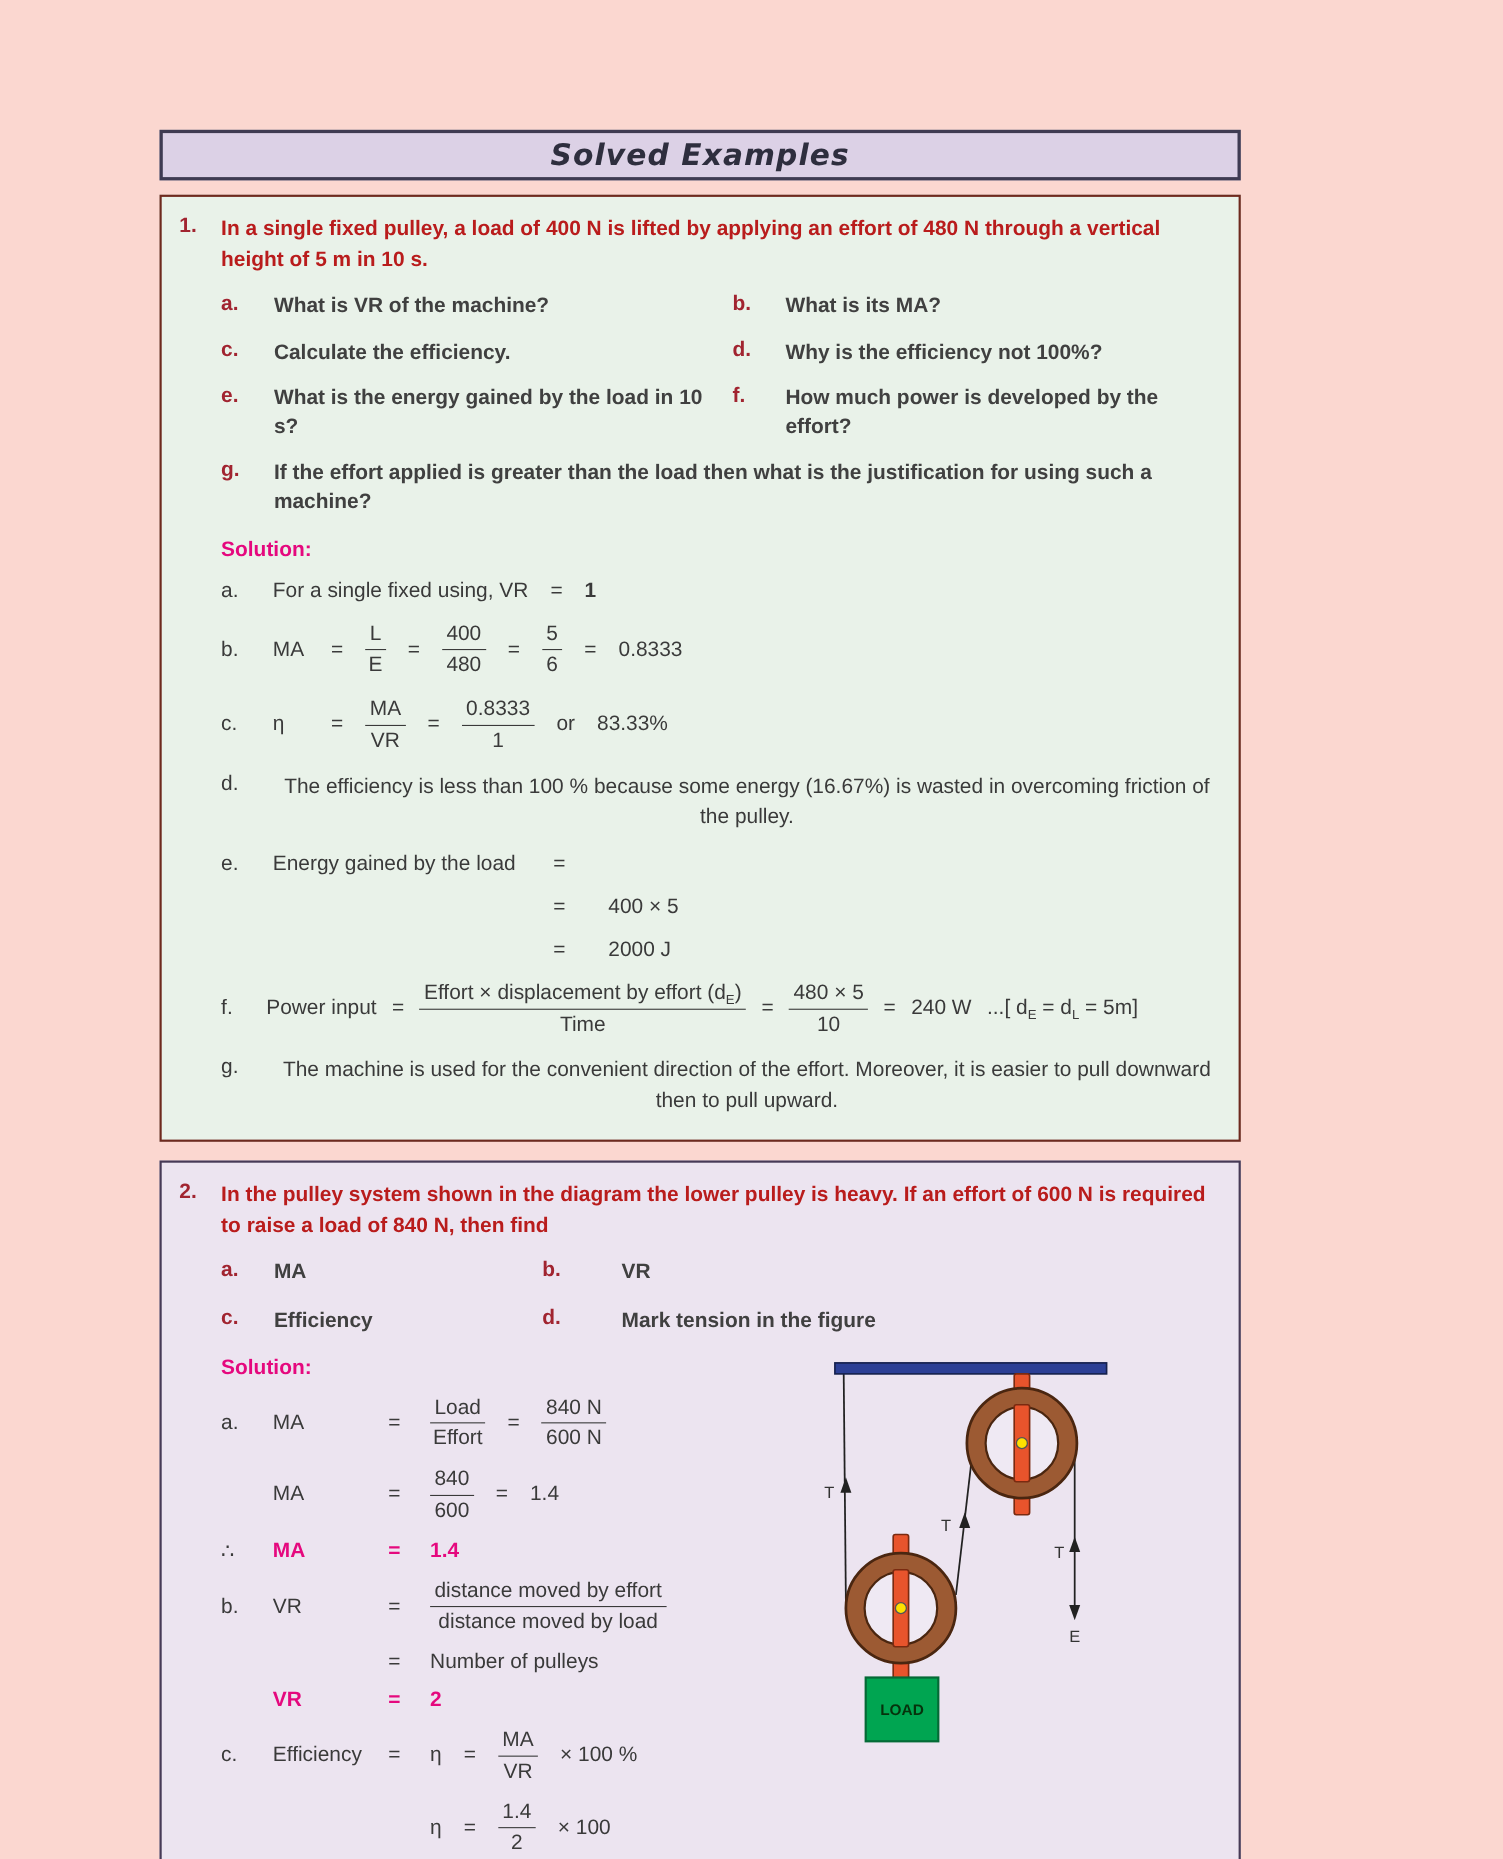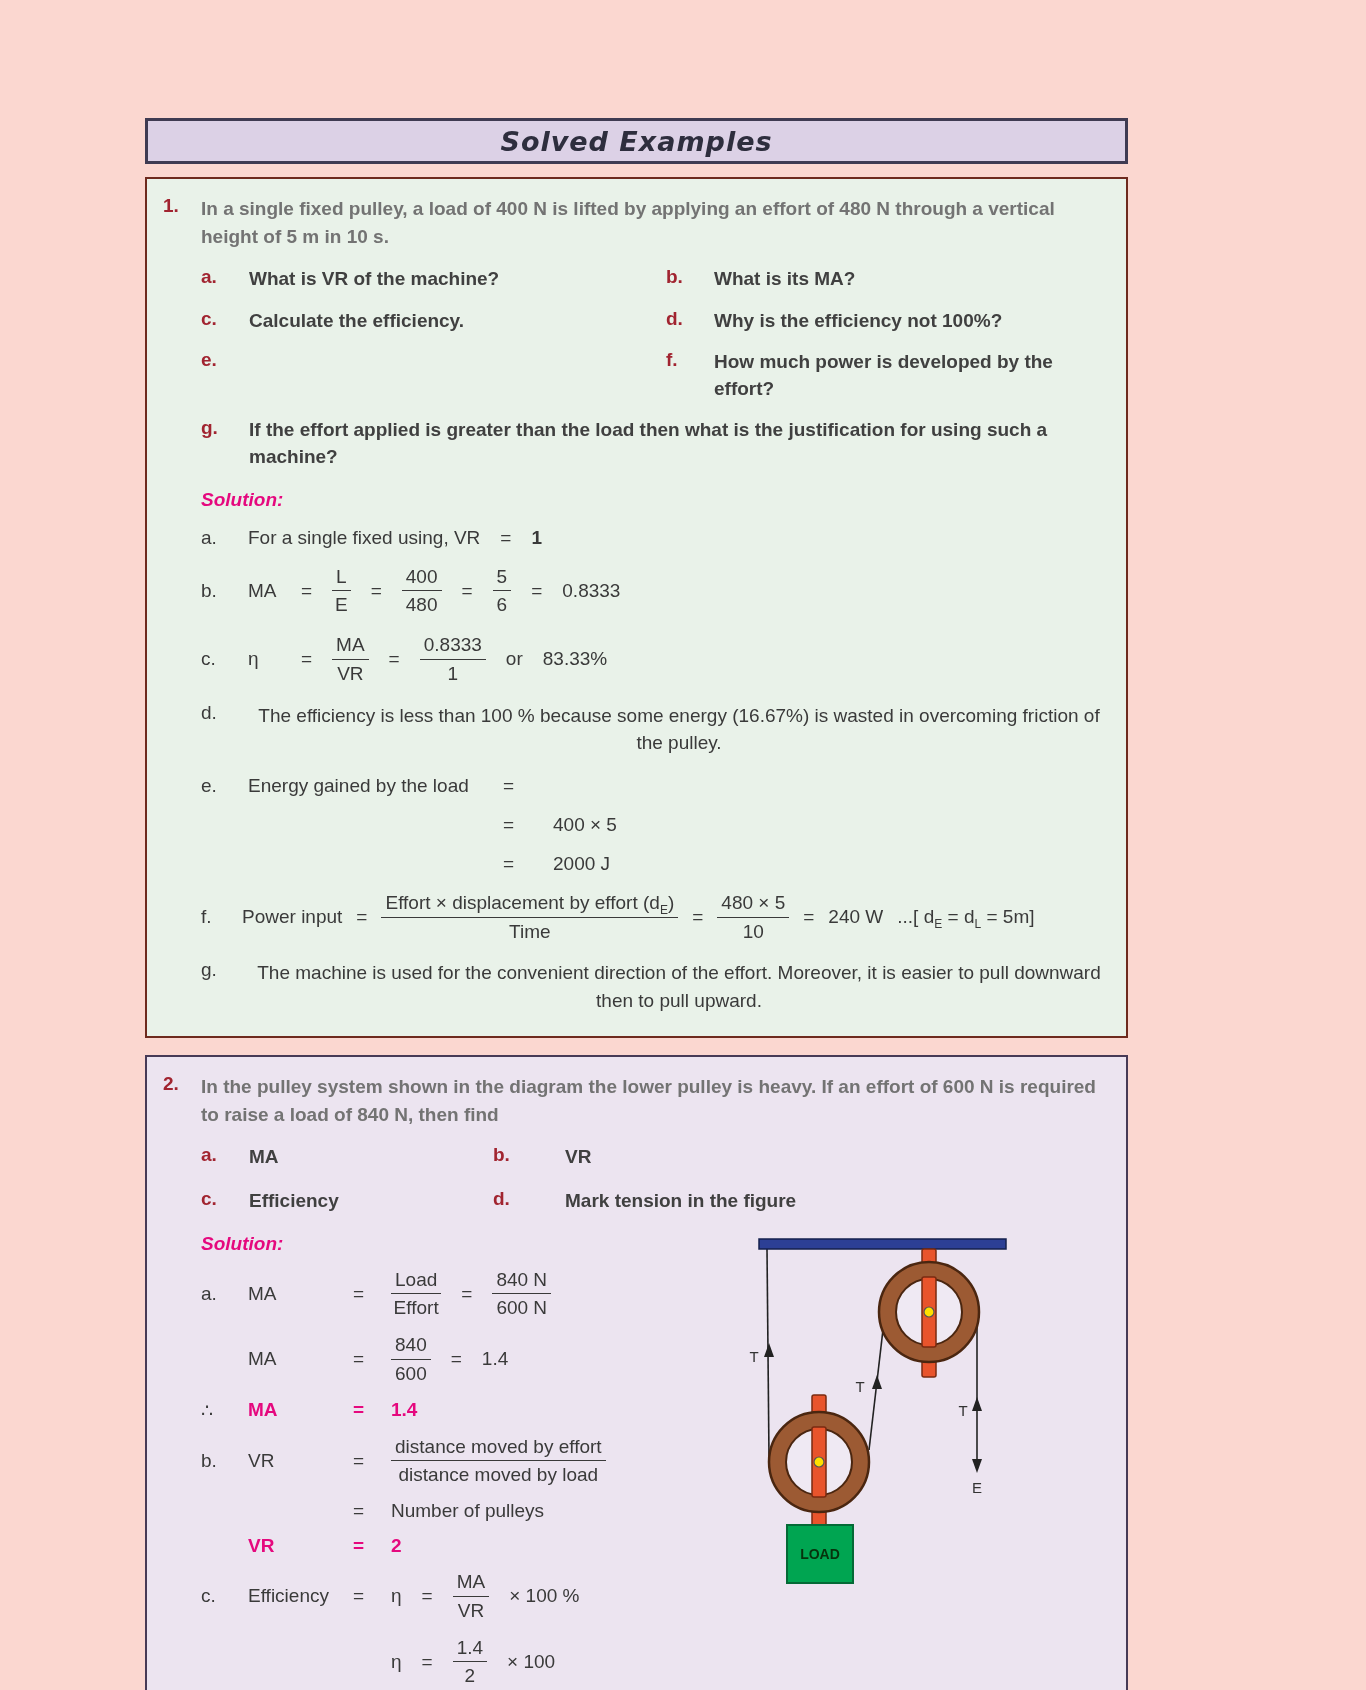--- a/index.html
+++ b/index.html
@@ -20,30 +20,30 @@
     font-family:"DejaVu Sans",sans-serif; font-size:27px; font-weight:bold; font-style:italic;
     color:#2e2e3e; letter-spacing:1px;
   }
 
   .problem-box { margin-top:13px; padding:16px 16px 22px 16px; }
   .box1 { background:#e9f2e9; border:2.5px solid #6e2a1e; }
   .box2 { background:#ece4f0; border:2.5px solid #473a56; position:relative; margin-top:17px; min-height:588px; }
 
   .q-row { display:flex; }
   .q-num { width:38px; flex-shrink:0; font-weight:bold; color:#a12430; }
-  .q-text { font-weight:bold; color:#737373; line-height:1.45; flex:1; }
+  .q-text { font-weight:bold; color:#b91c1c; line-height:1.45; flex:1; }
 
   .subq-grid { display:grid; grid-template-columns:465px 1fr; row-gap:15px; margin:16px 0 0 38px; }
   .subq-grid2 { display:grid; grid-template-columns:292px 1fr; row-gap:17px; margin:16px 0 0 38px; }
   .subq { display:flex; }
   .subq-letter { width:48px; flex-shrink:0; font-weight:bold; color:#a12430; }
   .subq-text { font-weight:bold; color:#404040; line-height:1.4; }
   .span2 { grid-column:1 / span 2; }
 
-  .solution-label { margin:18px 0 0 38px; color:#e5087e; font-weight:bold;font-style:italic; }
+  .solution-label { margin:18px 0 0 38px; color:#e5087e; font-weight:bold; }
 
   .sol-row { display:flex; align-items:center; margin:16px 0 0 38px; gap:20px; }
   .sol-letter { width:27px; flex-shrink:0; }
   .sol-lhs { min-width:33px; }
   .sol-par { display:flex; margin:16px 0 0 38px; }
   .sol-par .sol-letter { width:47px; }
   .par-text { line-height:1.45; flex:1;text-align:center; }
   .bold { font-weight:bold; }
 
   .frac { display:inline-flex; flex-direction:column; align-items:center; text-align:center; line-height:1.25; }
@@ -100,20 +100,21 @@
         <div class="subq">
           <span class="subq-letter">c.</span>
           <span class="subq-text">Calculate the efficiency.</span>
         </div>
         <div class="subq">
           <span class="subq-letter">d.</span>
           <span class="subq-text">Why is the efficiency not 100%?</span>
         </div>
         <div class="subq">
           <span class="subq-letter">e.</span>
+          <span class="subq-text">What is the energy gained by the load in 10 s?</span>
         </div>
         <div class="subq">
           <span class="subq-letter">f.</span>
           <span class="subq-text">How much power is developed by the effort?</span>
         </div>
         <div class="subq span2">
           <span class="subq-letter">g.</span>
           <span class="subq-text">If the effort applied is greater than the load then what is the justification for using such a machine?</span>
         </div>
       </div>

